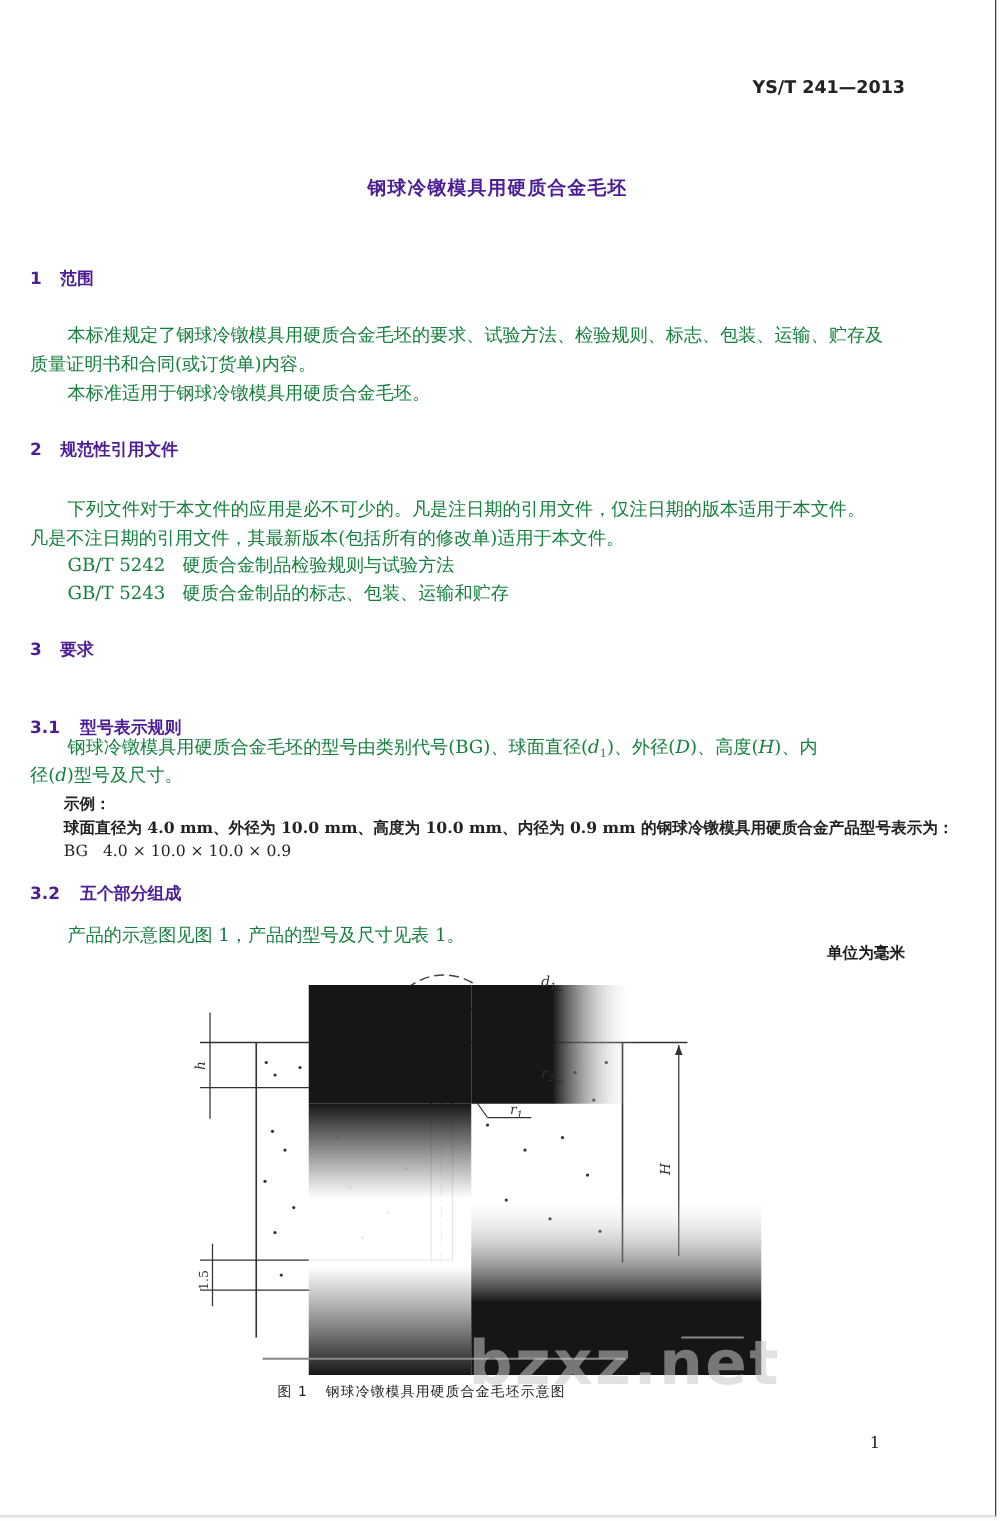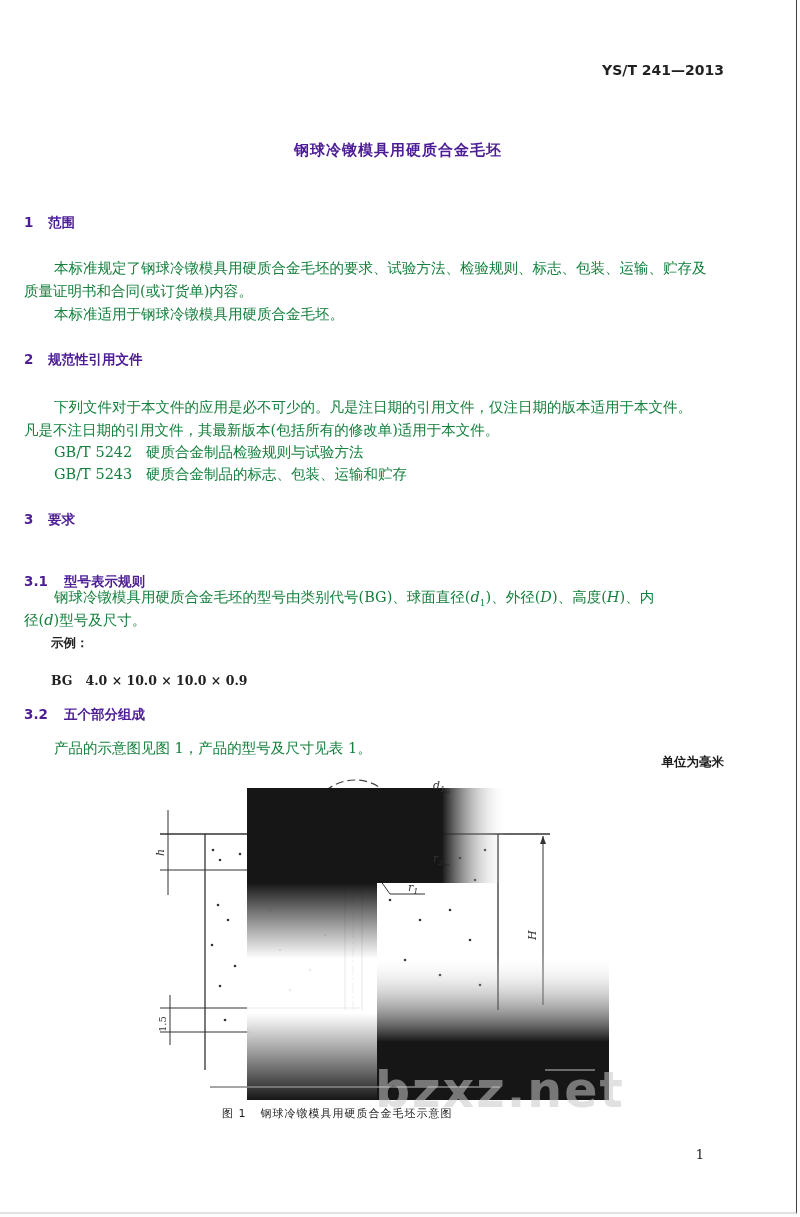--- a/index.html
+++ b/index.html
@@ -63,21 +63,22 @@
   <div class="abs h1 h2" style="top:573px;">
     <span class="num">3.1</span><span>型号表示规则</span>
   </div>
   <div class="abs p ind" style="top:588px;">
     <span>钢球冷镦模具用硬质合金毛坯的型号由类别代号(BG)、球面直径(</span><i class="var">d</i><sub style="font-size:9px;">1</sub><span>)、外径(</span><i class="var">D</i><span>)、高度(</span><i class="var">H</i><span>)、内</span>
   </div>
   <div class="abs p flush" style="top:611px;">
     <span>径(</span><i class="var">d</i><span>)型号及尺寸。</span>
   </div>
   <div class="abs small" style="left:51px;top:635px;">示例：</div>
-  <div class="abs small" style="left:51px;top:673px;font-weight:bold;white-space:pre;text-align:right;">BG   4.0 × 10.0 × 10.0 × 0.9</div>
+  <div class="abs small" style="left:51px;top:654px;">球面直径为 4.0 mm、外径为 10.0 mm、高度为 10.0 mm、内径为 0.9 mm 的钢球冷镦模具用硬质合金产品型号表示为：</div>
+  <div class="abs small" style="left:51px;top:673px;font-weight:normal;white-space:pre;text-align:right;">BG   4.0 × 10.0 × 10.0 × 0.9</div>
 
   <div class="abs h1 h2" style="top:706px;">
     <span class="num">3.2</span><span>五个部分组成</span>
   </div>
   <div class="abs p ind" style="top:739px;">产品的示意图见图 1，产品的型号及尺寸见表 1。</div>
   <div class="abs unit">单位为毫米</div>
 
   <div class="figure">
     <svg width="470" height="330" viewBox="0 0 470 330">
       <defs>

